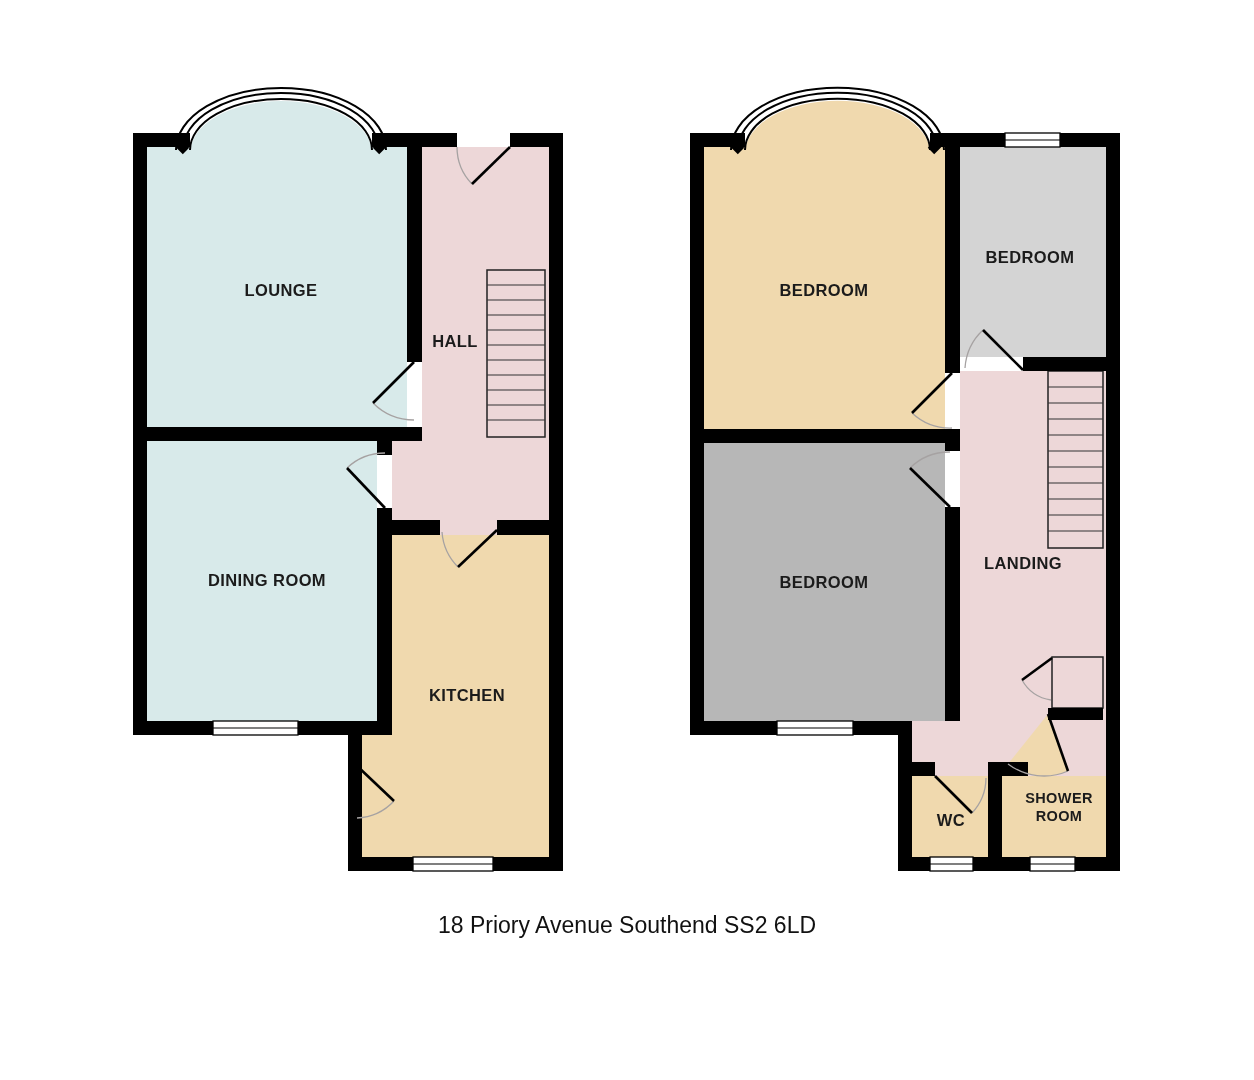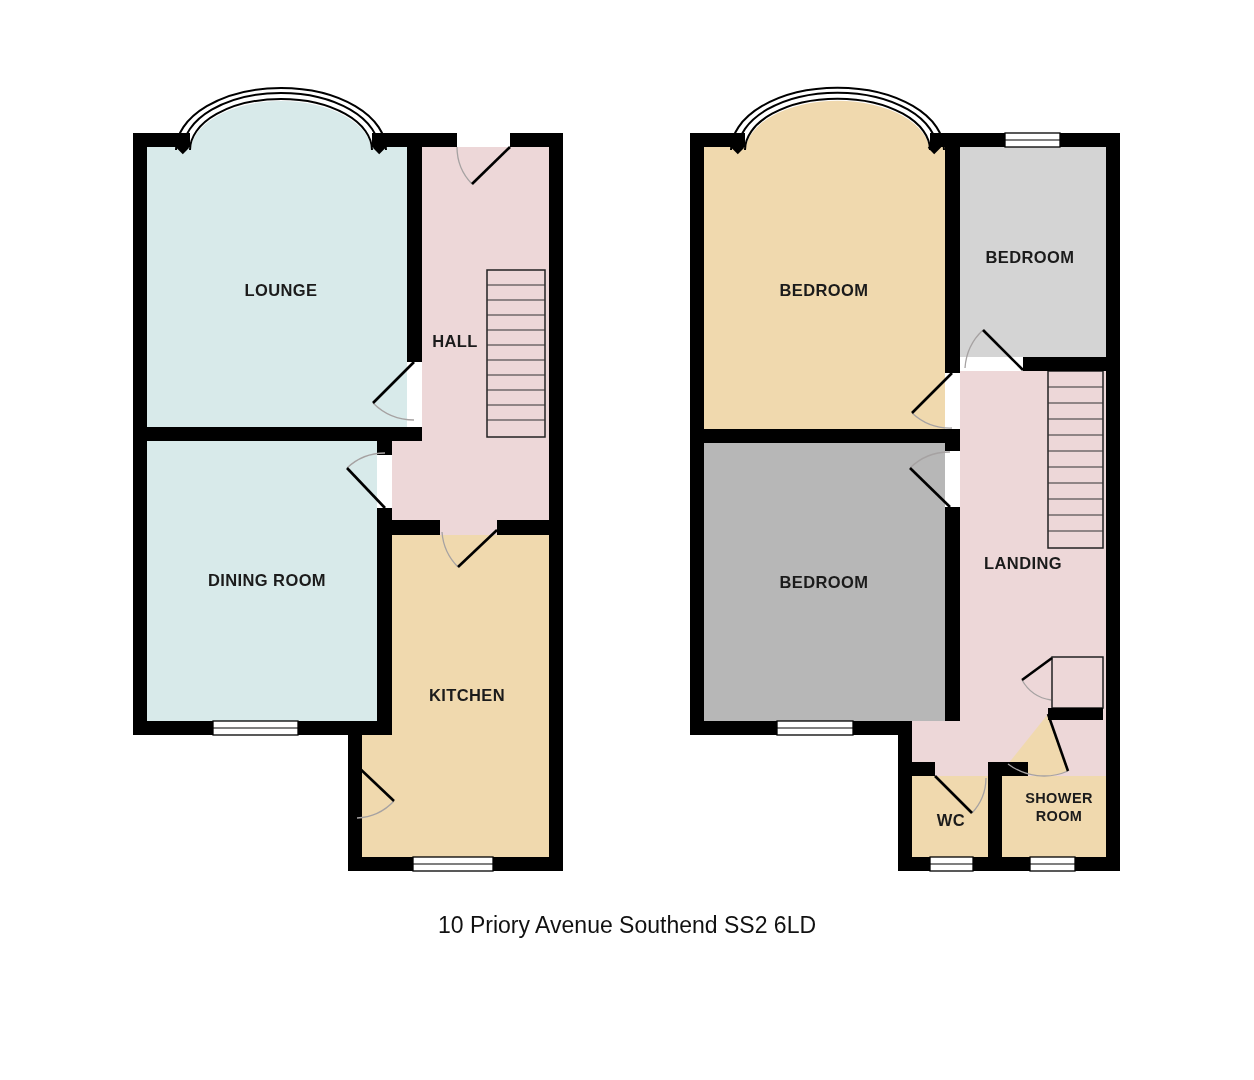--- a/index.html
+++ b/index.html
@@ -197,14 +197,14 @@
       <text class="lbl" x="824" y="296">BEDROOM</text>
       <text class="lbl" x="1030" y="263">BEDROOM</text>
       <text class="lbl" x="824" y="588">BEDROOM</text>
       <text class="lbl" x="1023" y="569">LANDING</text>
       <text class="lbl" x="951" y="826">WC</text>
       <text class="lbl-small" x="1059" y="803">SHOWER</text>
       <text class="lbl-small" x="1059" y="821">ROOM</text>
     </g>
   </svg>
 
-  <div id="caption">10 Priory Avenue Southend SS2 6LD</div>
+  <div id="caption">18 Priory Avenue Southend SS2 6LD</div>
 </div>
 
 </body></html>

